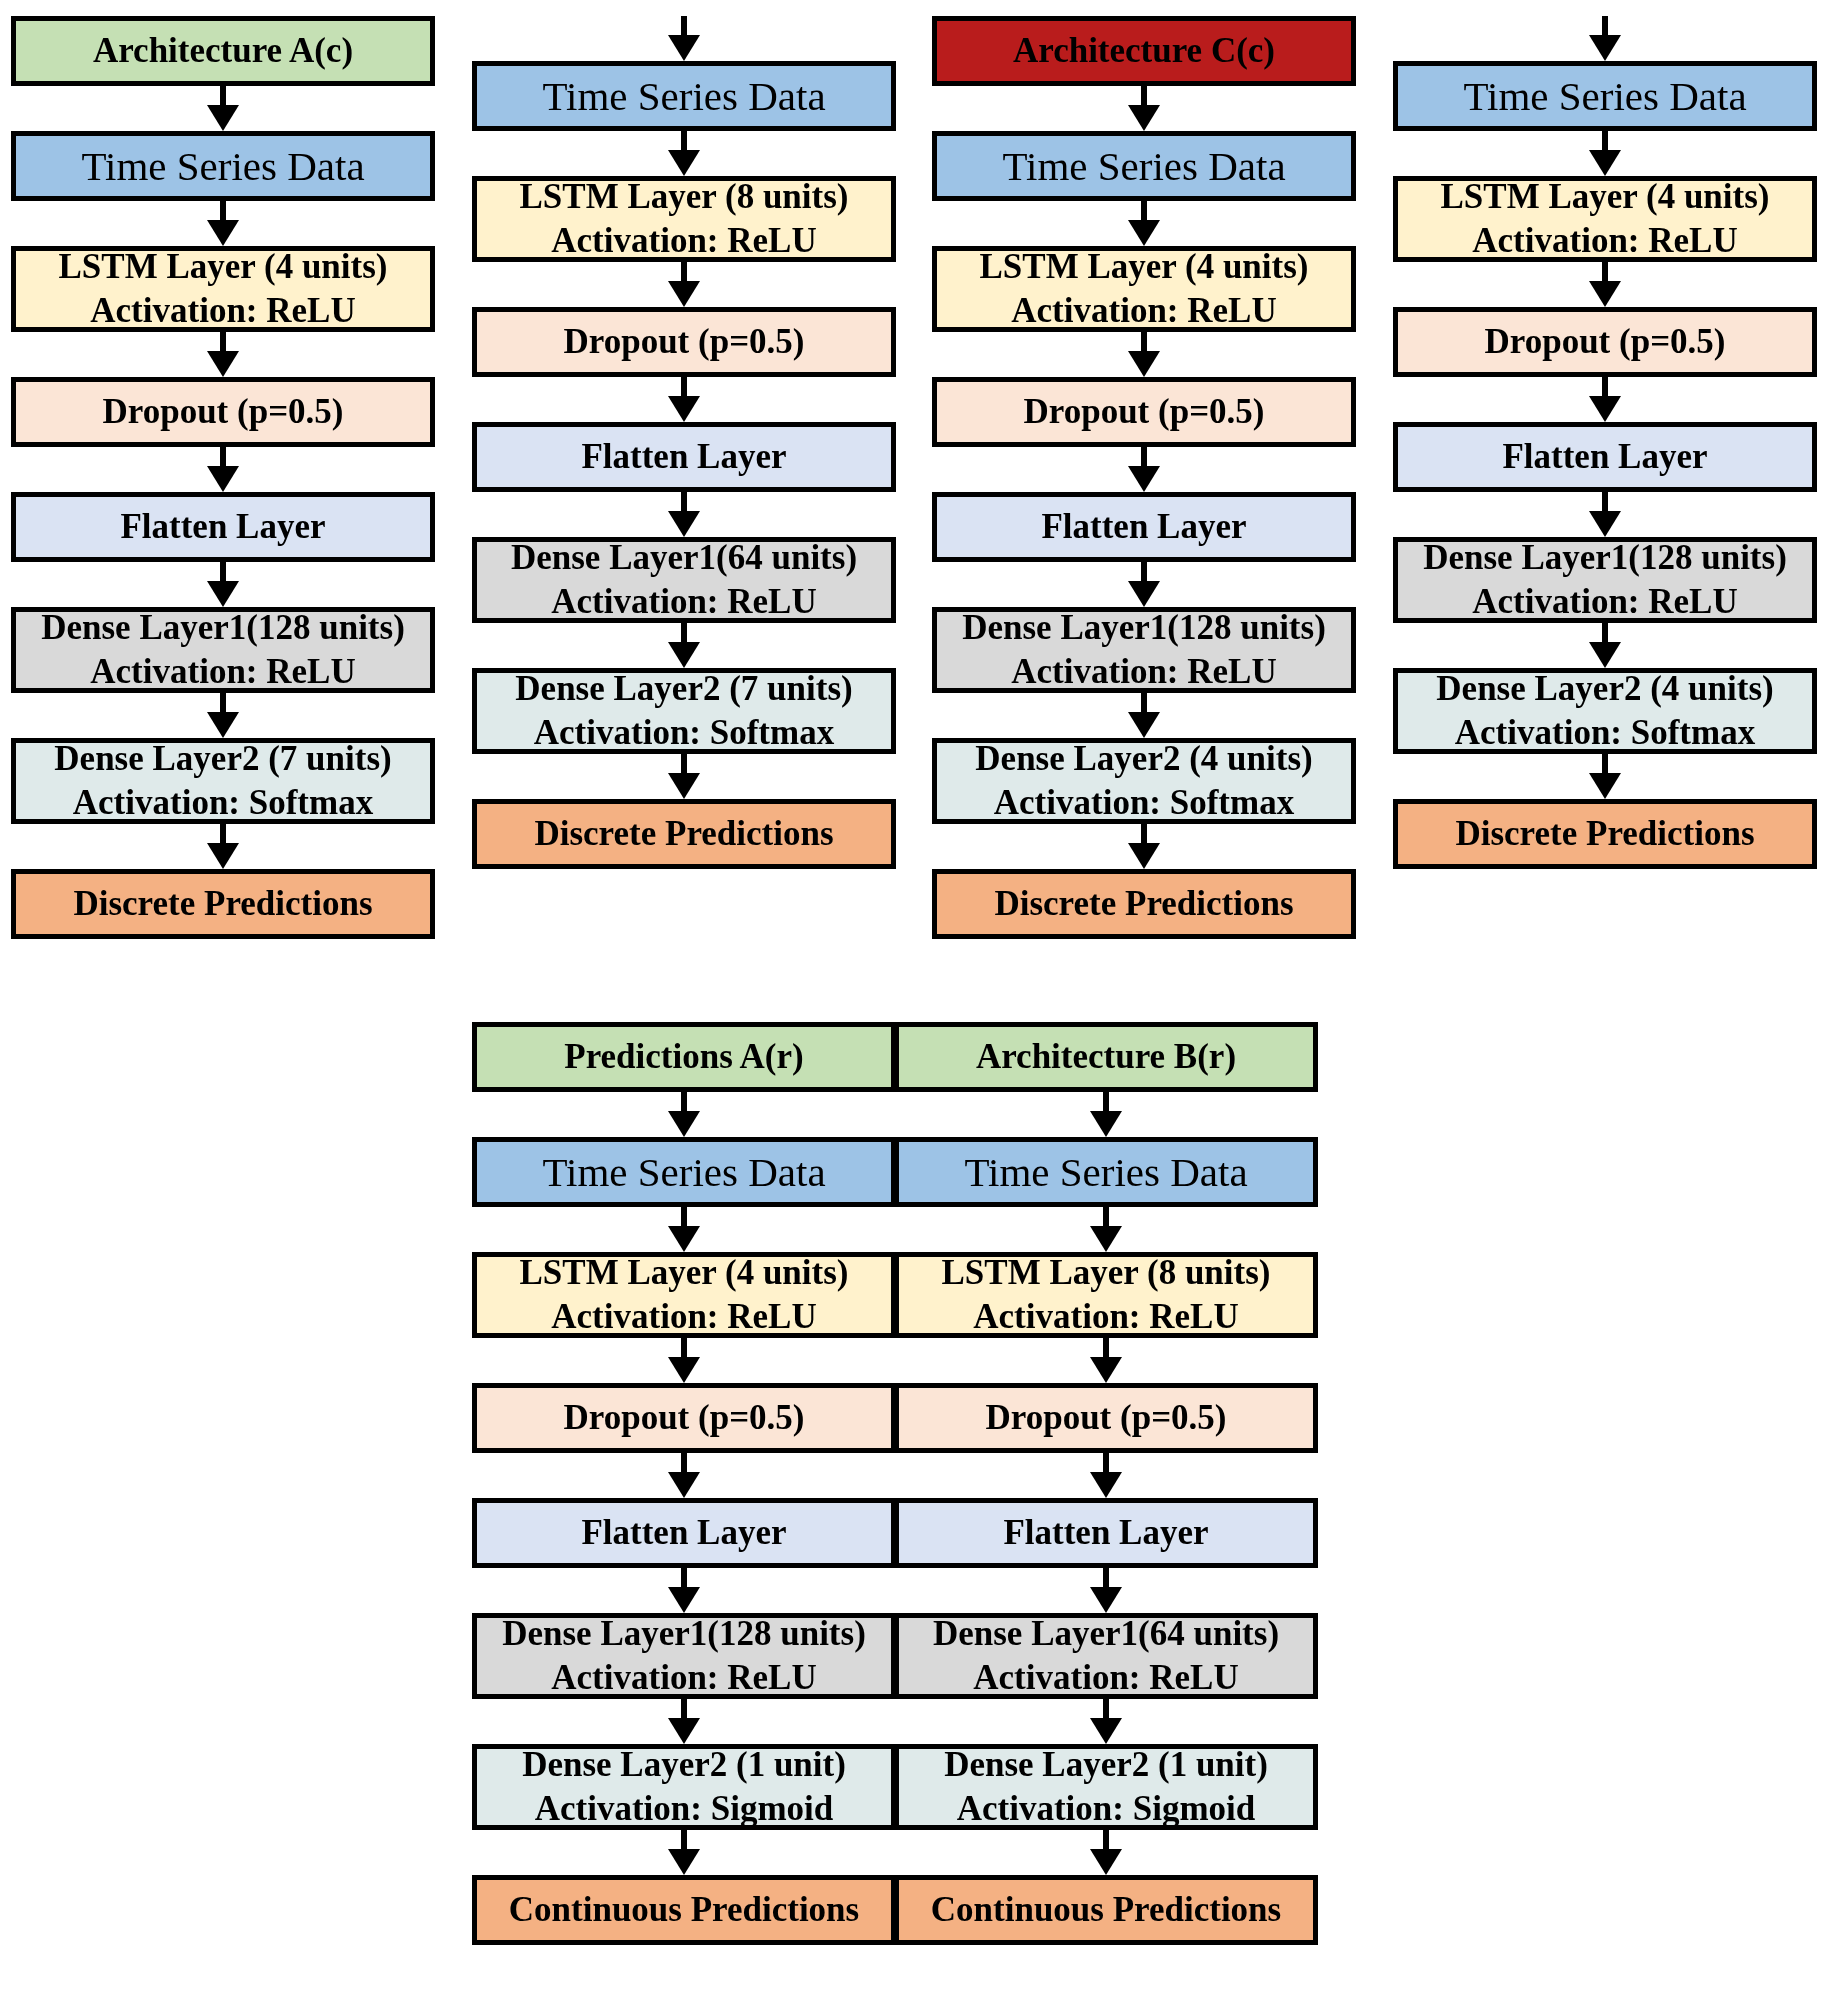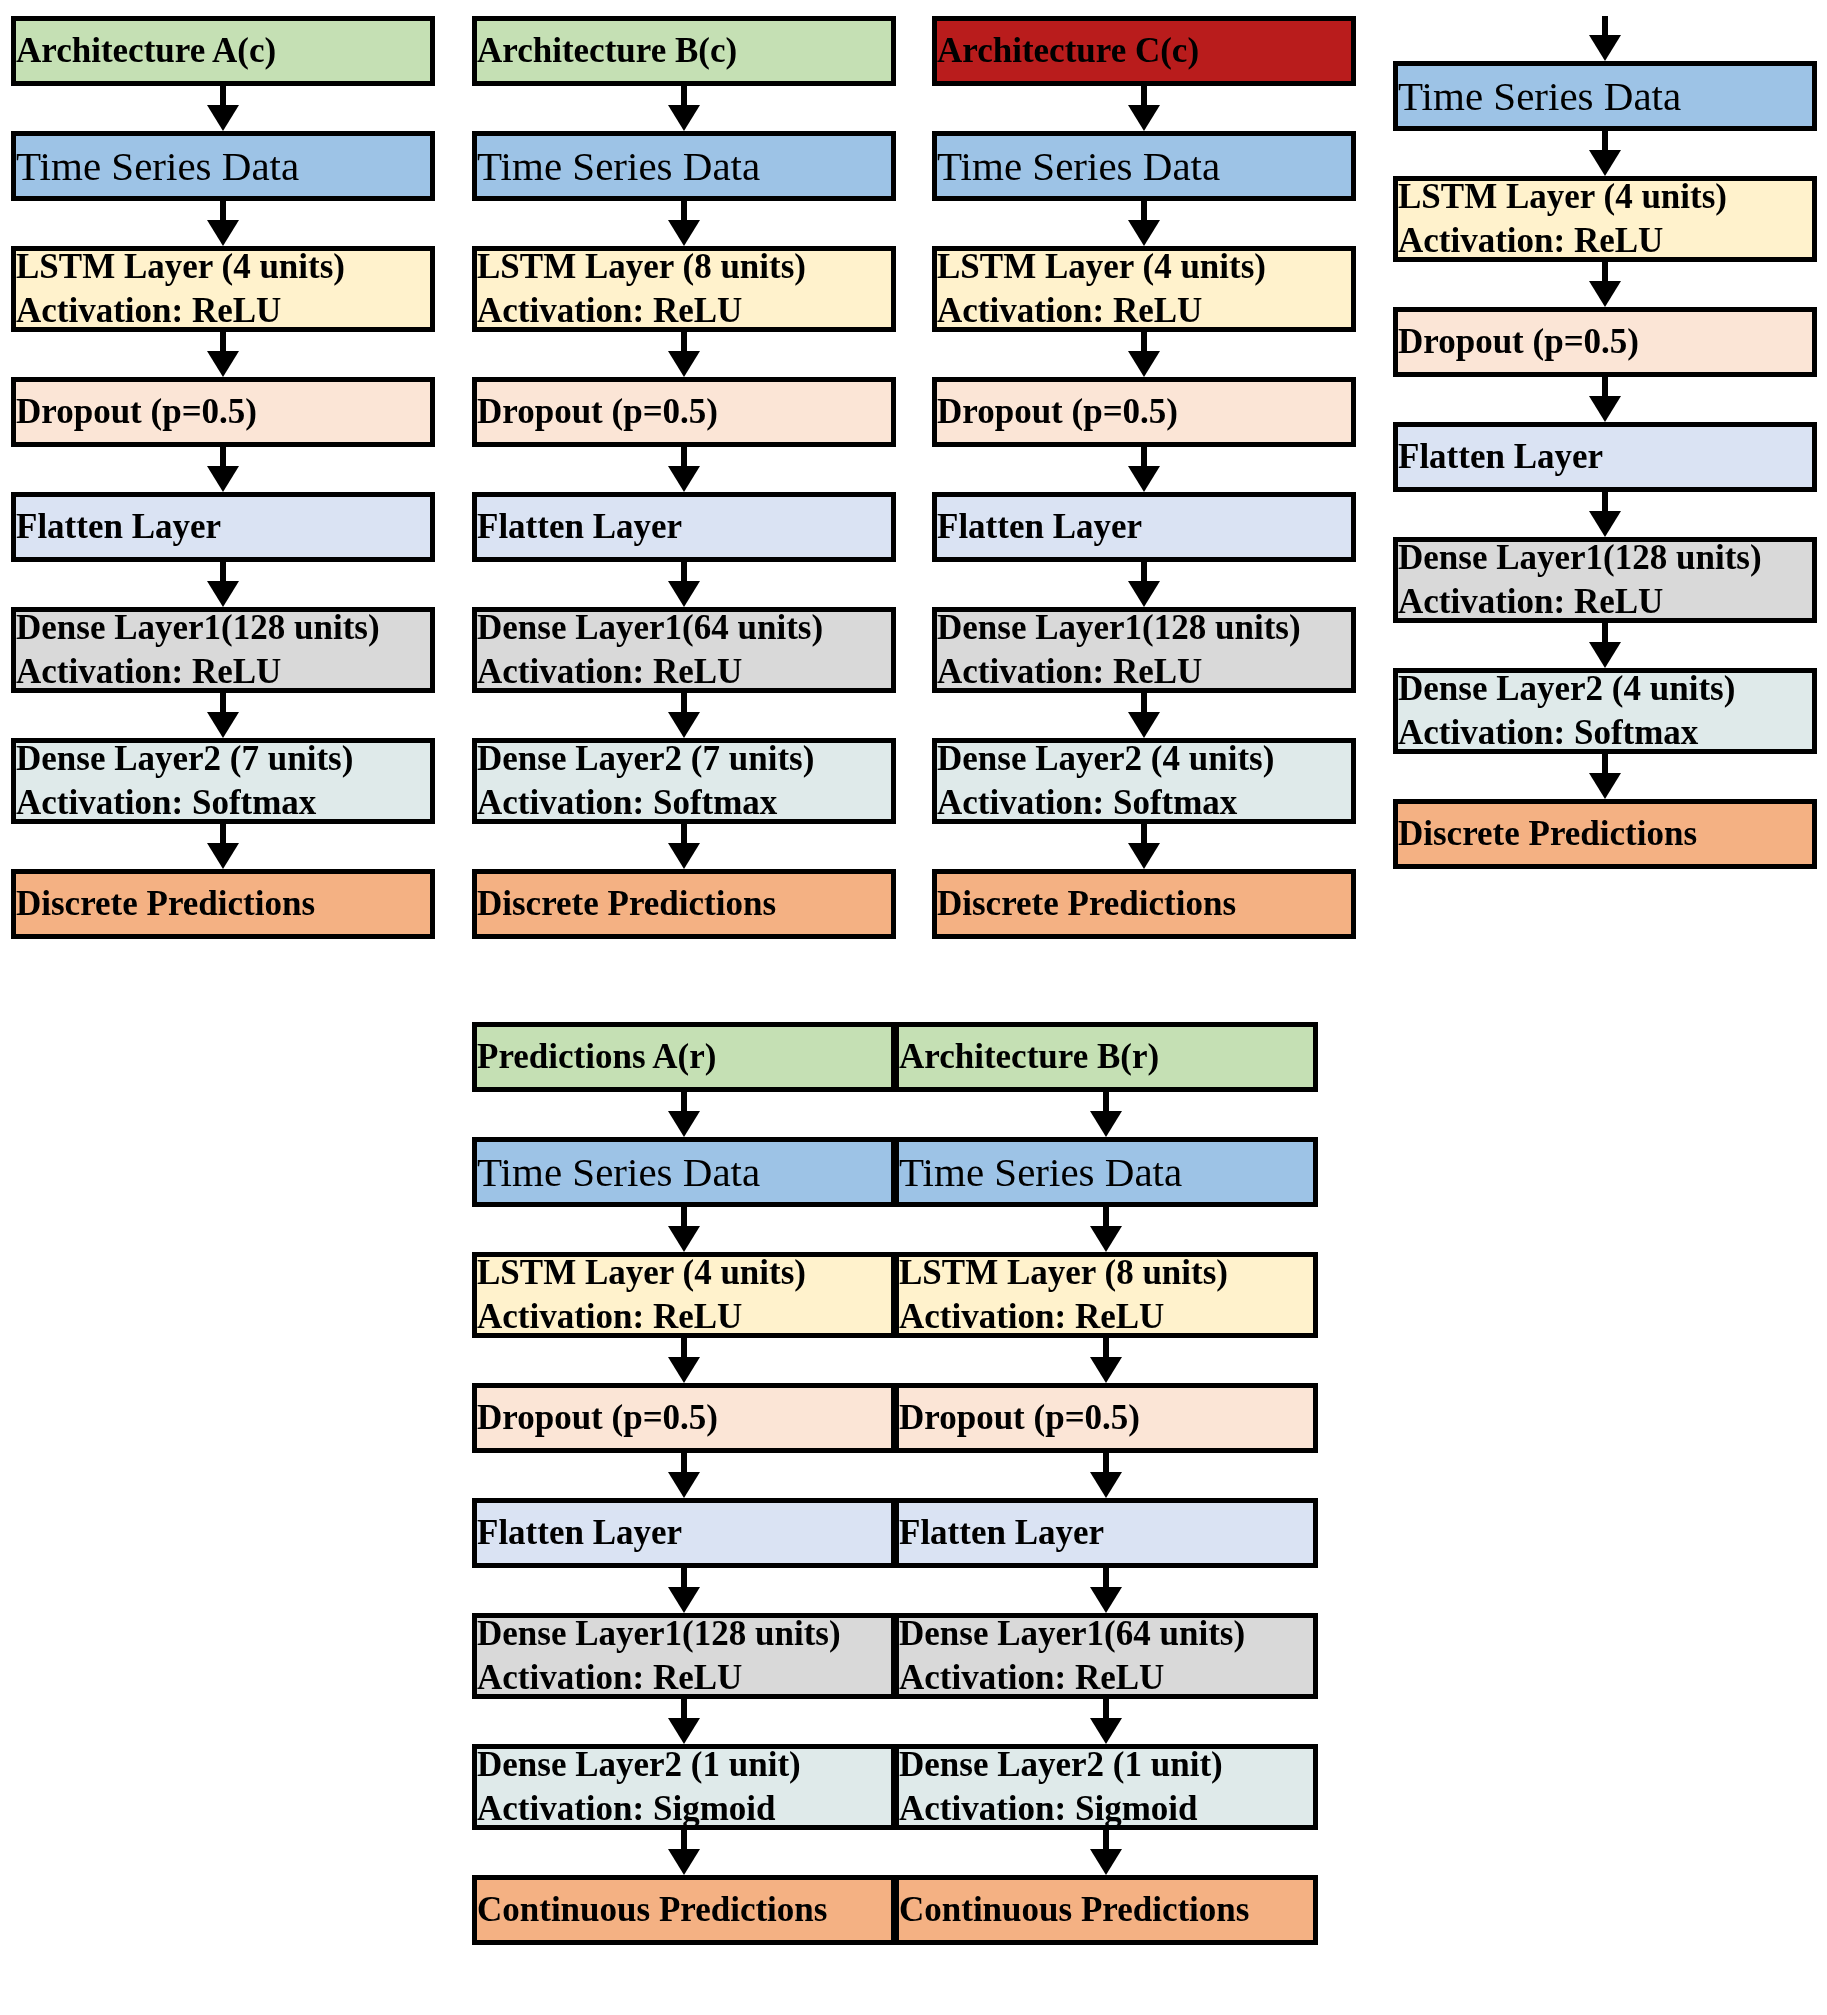--- a/index.html
+++ b/index.html
@@ -17,21 +17,21 @@
     flex-direction: column;
     align-items: center;
   }
   .box {
     box-sizing: border-box;
     width: 424px;
     border: 5.4px solid #000;
     display: flex;
     flex-direction: column;
     justify-content: center;
-    align-items: flex-start;
+    align-items: center;
     text-align: center;
     color: #000;
     font-weight: bold;
   }
   .box.h1 { height: 70px; }
   .box.h2 { height: 86px; }
   .box .line {
     font-size: 35px;
     line-height: 44px;
     white-space: nowrap;
@@ -109,23 +109,20 @@
       </div>
       <div class="arrow">
         <div class="shaft"></div>
         <div class="head"></div>
       </div>
       <div class="box kind-output h1" style="background: rgb(244, 177, 131); border-color: rgb(0, 0, 0);">
         <span class="line">Discrete Predictions</span>
       </div>
     </div>
     <div class="arch-column" style="left: 472px; top: 16.3px;">
-      <div class="box kind-title h1" style="background: rgb(197, 224, 180); border-color: rgb(0, 0, 0);">
-        <span class="line">Architecture B(c)</span>
-      </div>
       <div class="arrow">
         <div class="shaft"></div>
         <div class="head"></div>
       </div>
       <div class="box kind-input h1" style="background: rgb(157, 195, 230); border-color: rgb(0, 0, 0);">
         <span class="line">Time Series Data</span>
       </div>
       <div class="arrow">
         <div class="shaft"></div>
         <div class="head"></div>

